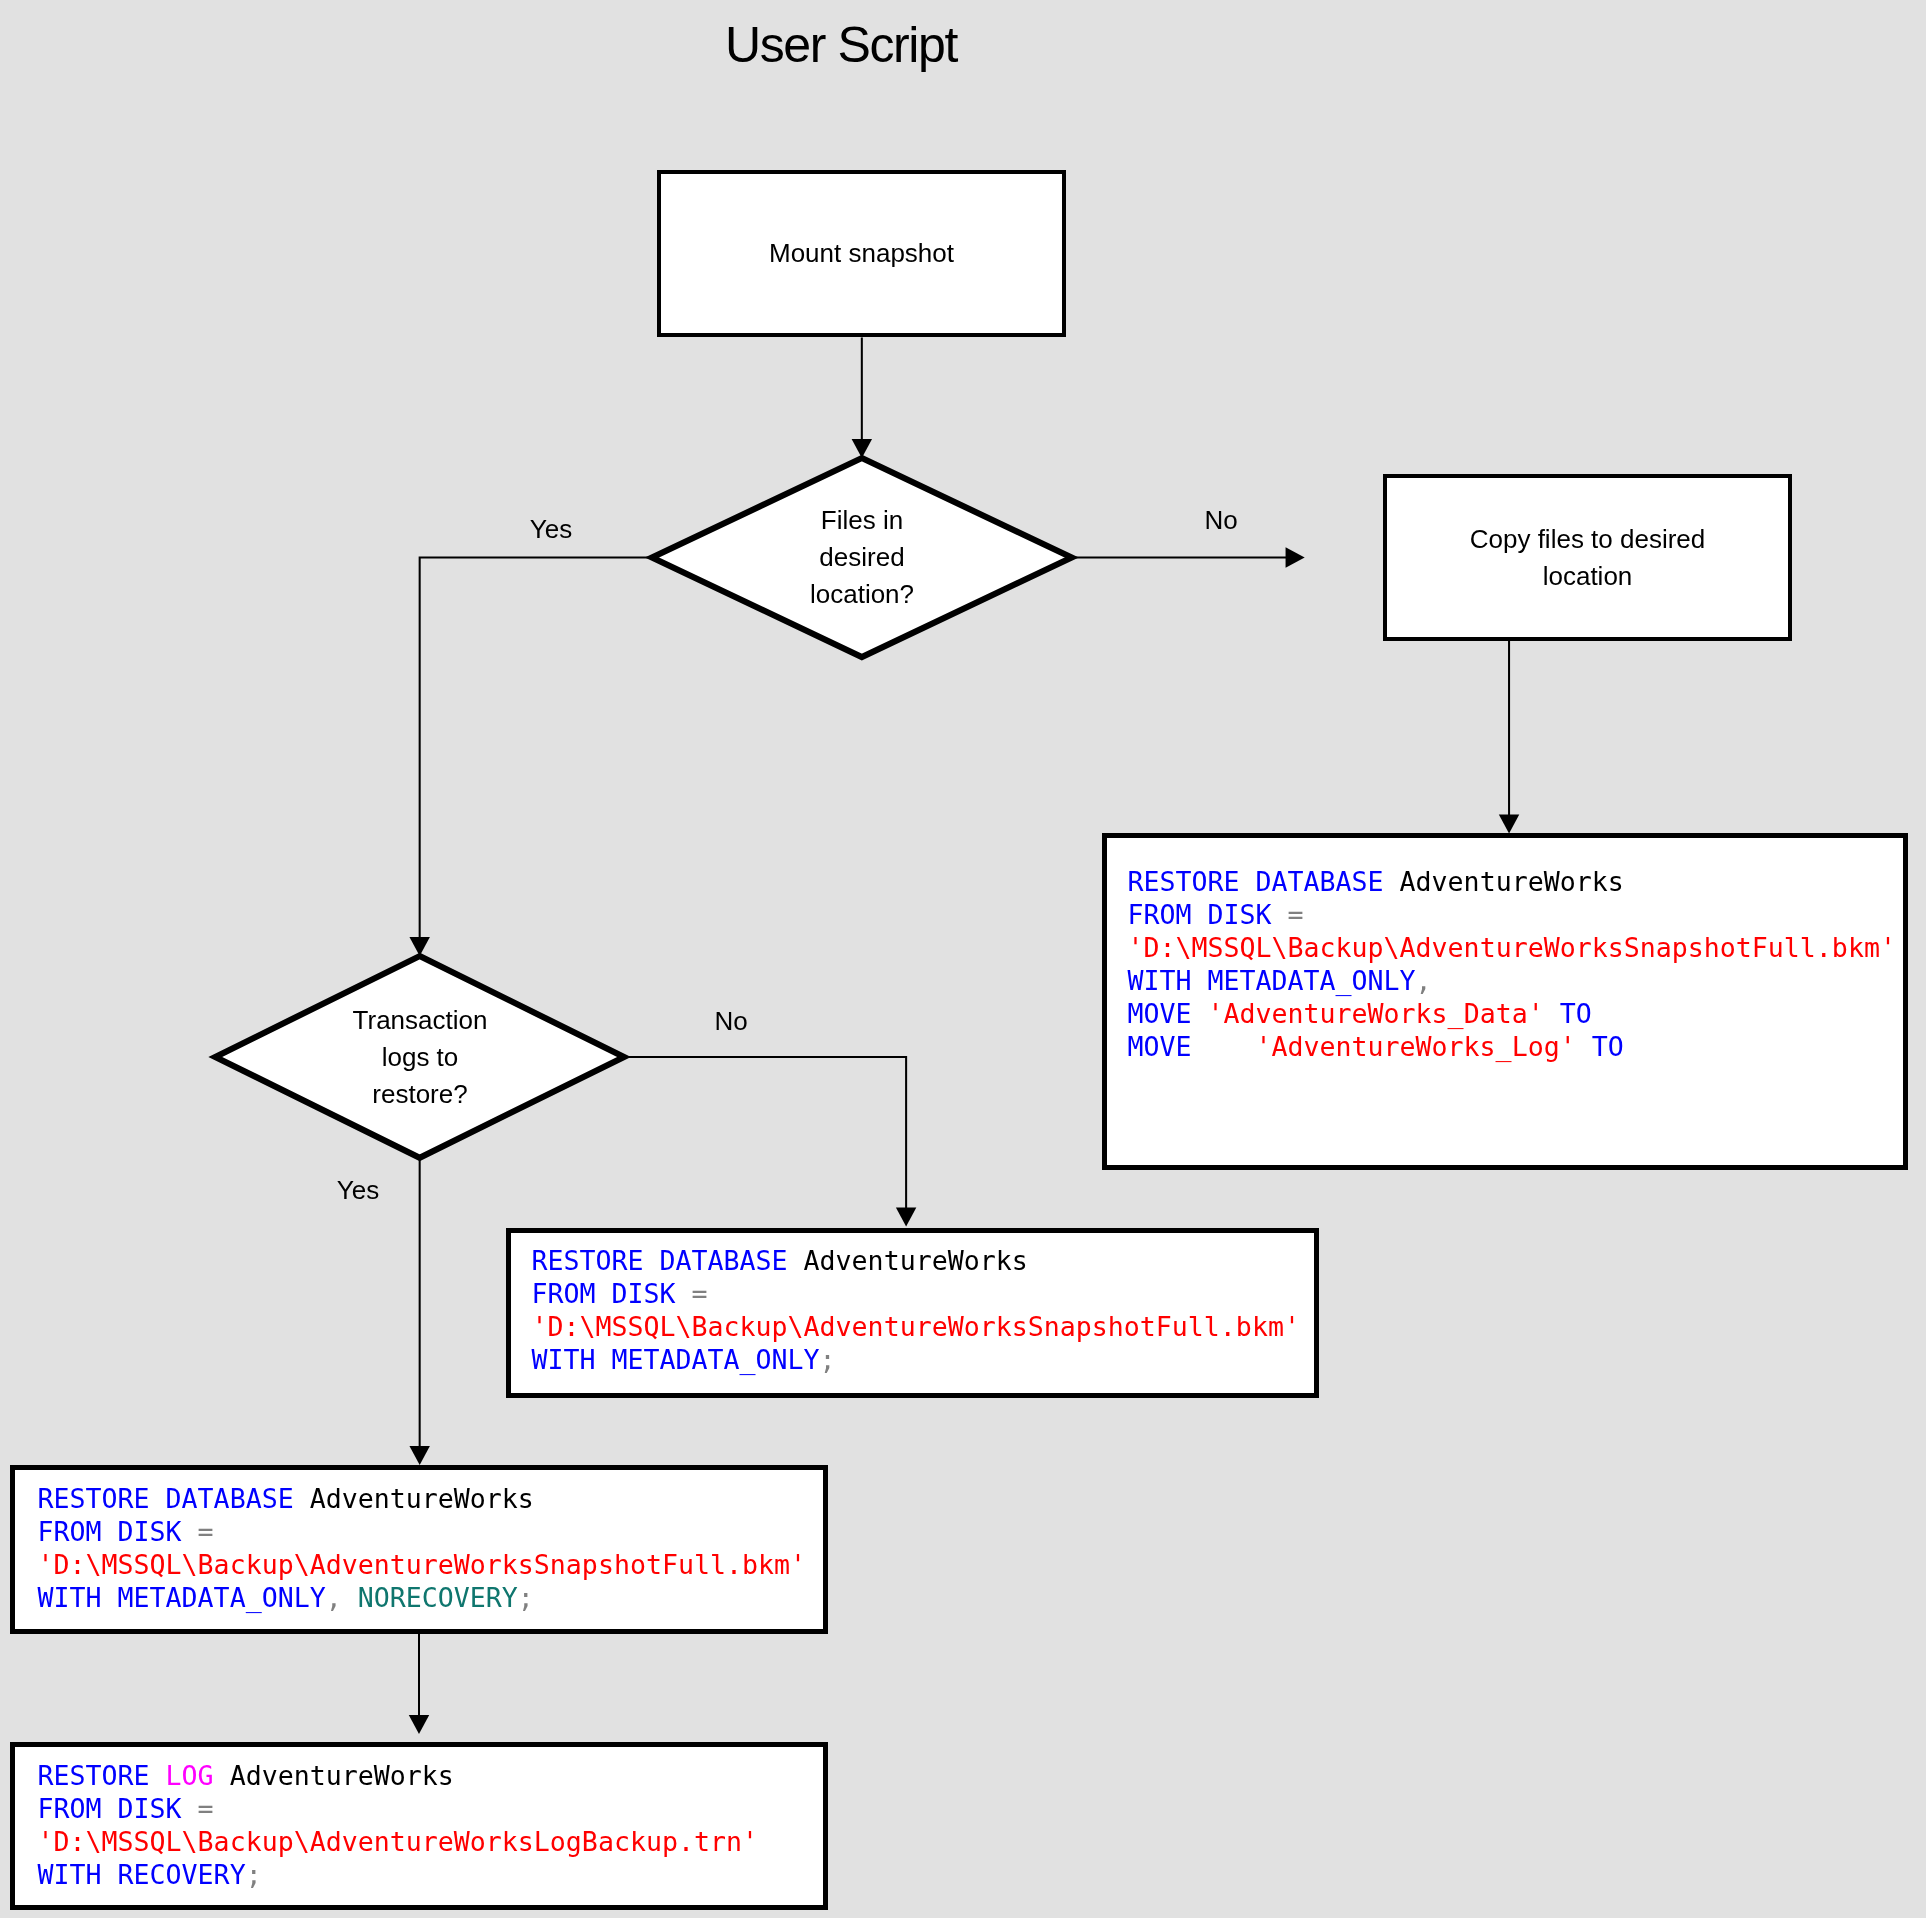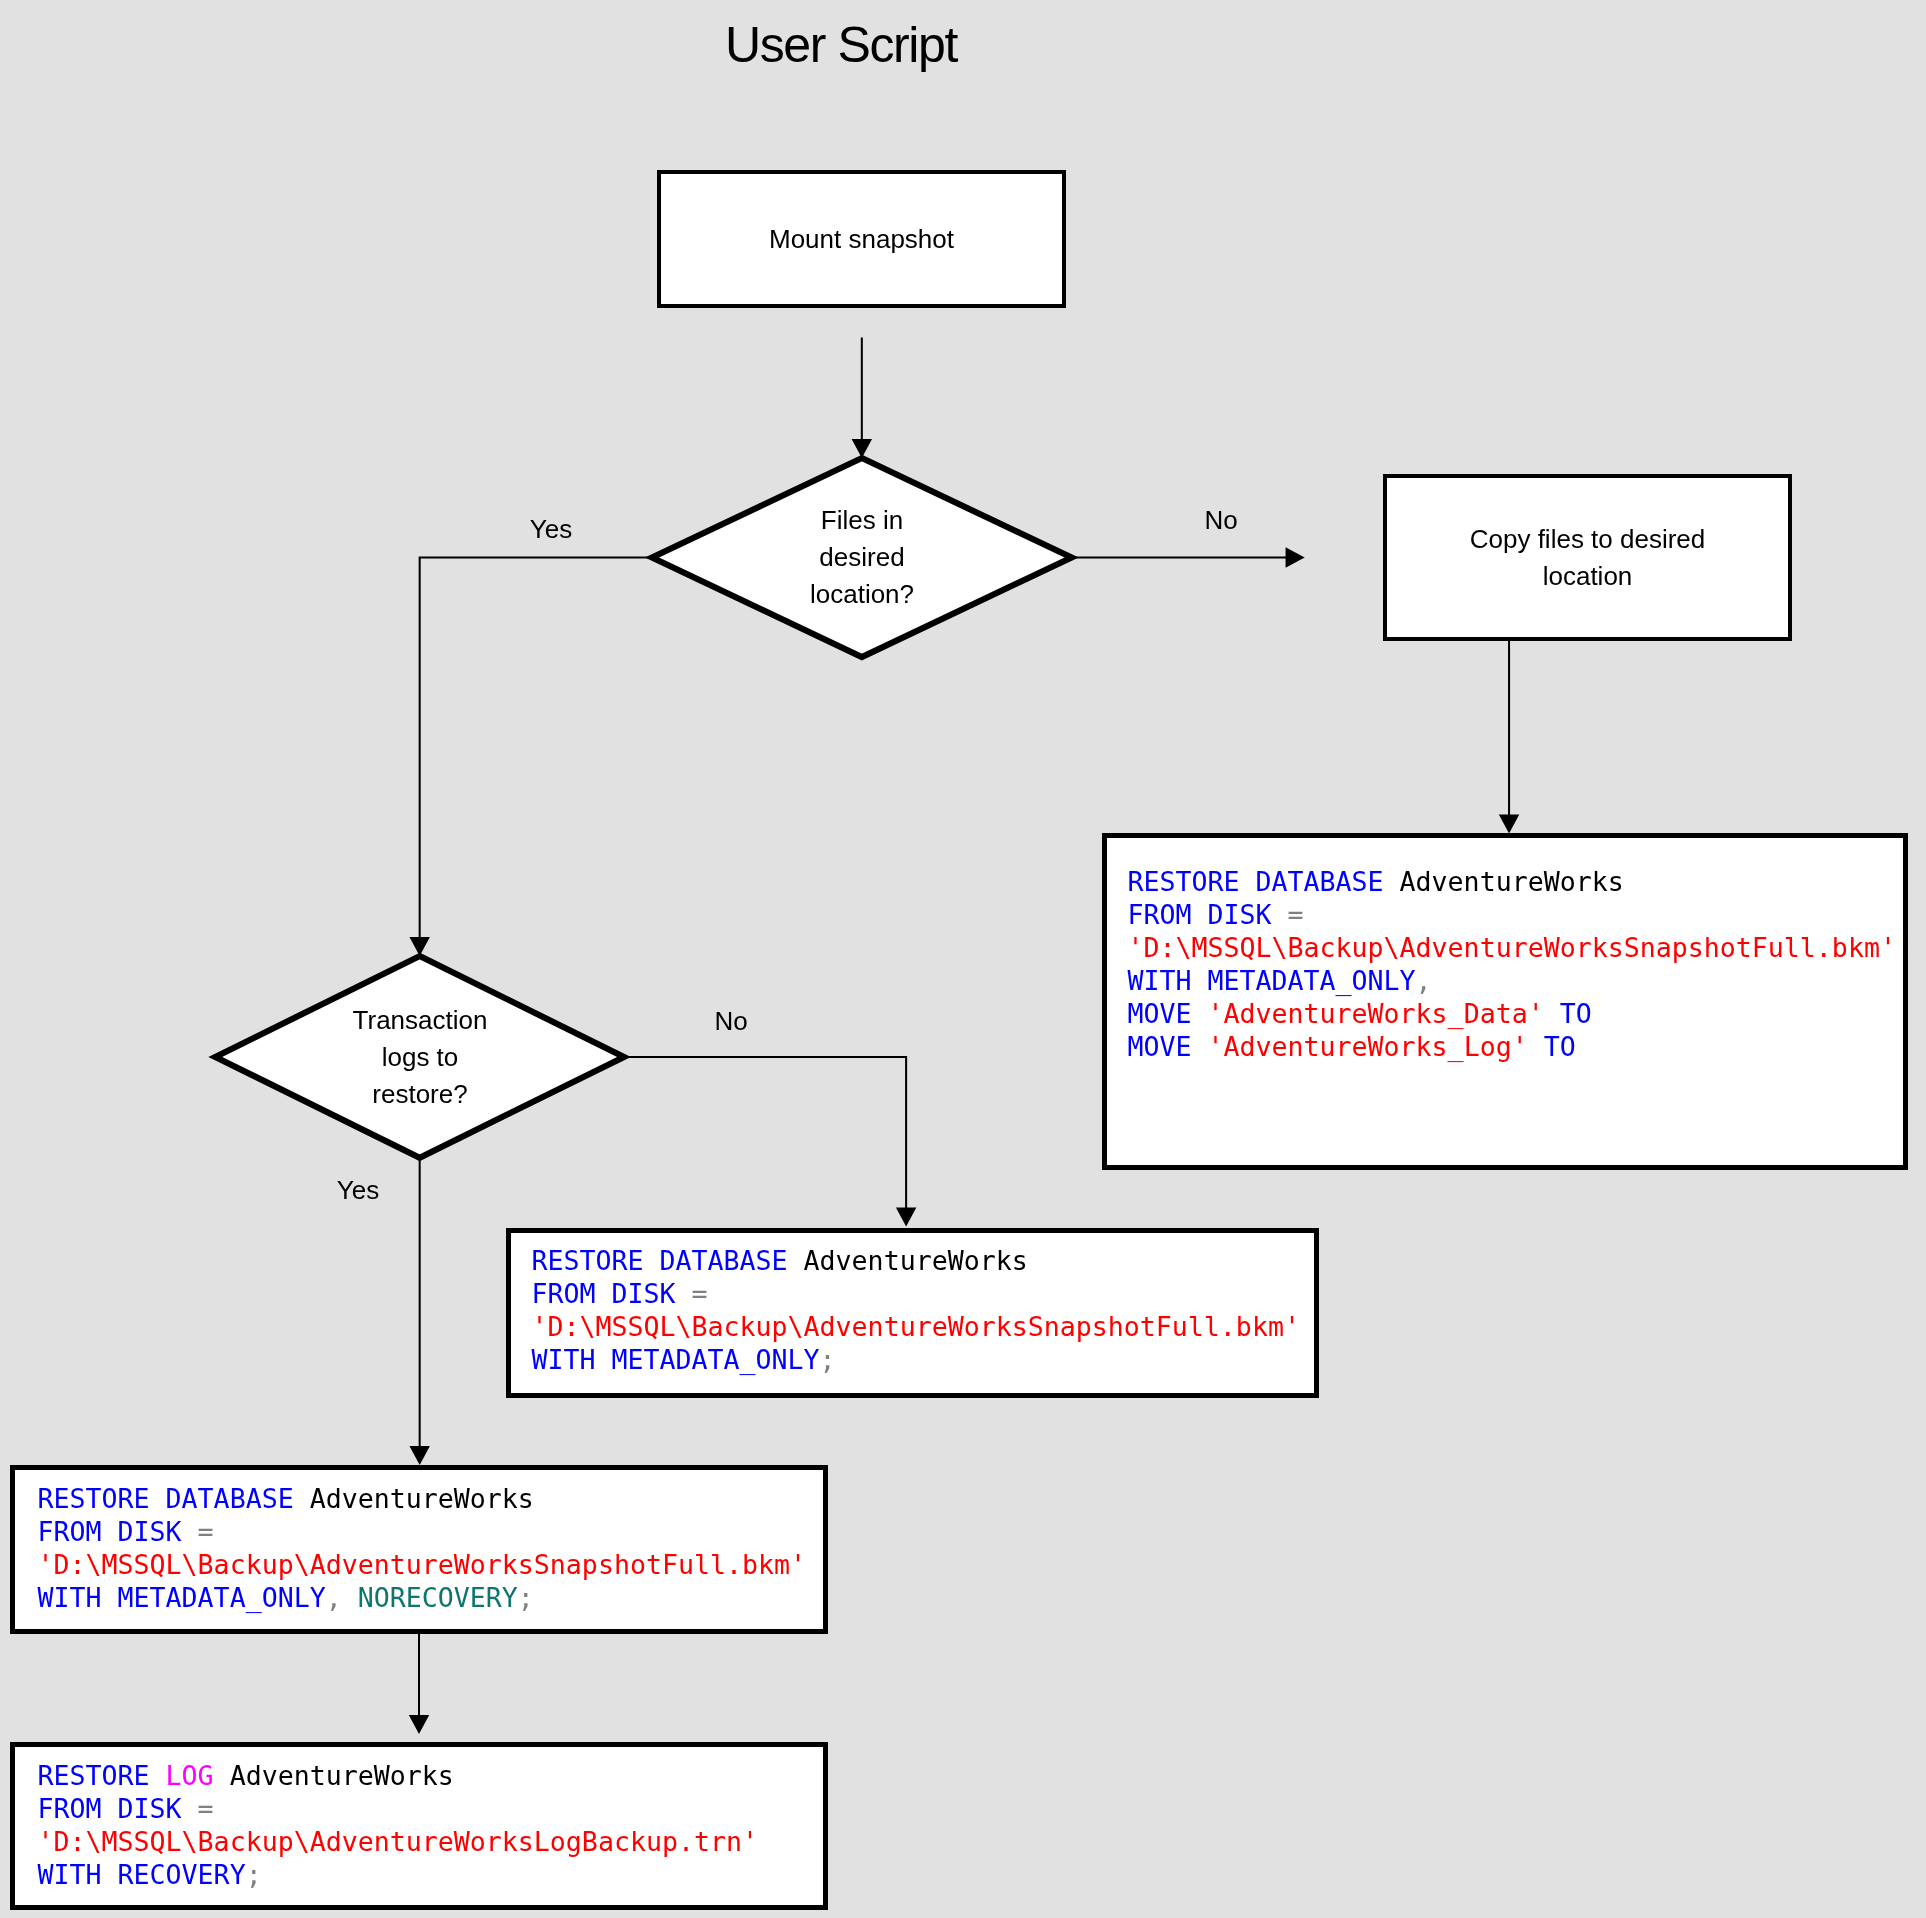--- a/index.html
+++ b/index.html
@@ -77,21 +77,21 @@
     <line class="edge" x1="616" y1="1699" x2="616" y2="2124"></line>
     <polygon class="arrowhead" points="601,2122 631,2122 616,2150"></polygon>
 
     <line class="edge" x1="615" y1="2398" x2="615" y2="2519"></line>
     <polygon class="arrowhead" points="600,2517 630,2517 615,2545"></polygon>
 
     <polygon class="diamond" points="1265,672 1573,818 1265,964 957,818"></polygon>
     <polygon class="diamond" points="616,1403 916,1551 616,1699 316,1551"></polygon>
   </svg>
 
-  <div class="box" style="left:657px;top:170px;width:409px;height:138px;">
+  <div class="box" style="left:657px;top:170px;width:409px;height:167px;">
     <div class="node-label">Mount snapshot</div>
   </div>
 
   <div class="box" style="left:1383px;top:474px;width:409px;height:167px;">
     <div class="node-label">Copy files to desired
 location</div>
   </div>
 
   <div class="diamond-label" style="left:862px;top:557px;">Files in
 desired
@@ -104,21 +104,21 @@
   <div class="edge-label" style="left:1221px;top:520px;">No</div>
   <div class="edge-label" style="left:731px;top:1021px;">No</div>
   <div class="edge-label" style="left:358px;top:1190px;">Yes</div>
 
   <div class="code-block" style="left:1102px;top:833px;width:806px;height:337px;padding:27px 13.6px 13.6px 20.4px;">
       <div class="code-line"><span style="color: rgb(0, 0, 255);">RESTORE DATABASE </span><span style="color: rgb(0, 0, 0);">AdventureWorks</span></div>
       <div class="code-line"><span style="color: rgb(0, 0, 255);">FROM DISK </span><span style="color: rgb(128, 128, 128);">=</span></div>
       <div class="code-line"><span style="color: rgb(255, 0, 0);">'D:\MSSQL\Backup\AdventureWorksSnapshotFull.bkm'</span></div>
       <div class="code-line"><span style="color: rgb(0, 0, 255);">WITH METADATA_ONLY</span><span style="color: rgb(128, 128, 128);">,</span></div>
       <div class="code-line"><span style="color: rgb(0, 0, 255);">MOVE </span><span style="color: rgb(255, 0, 0);">'AdventureWorks_Data'</span><span style="color: rgb(0, 0, 255);"> TO</span></div>
-      <div class="code-line"><span style="color: rgb(0, 0, 255);">MOVE </span><span style="color: rgb(255, 0, 0);">'AdventureWorks_Log'</span><span style="color: rgb(0, 0, 255);"> TO</span></div>
+      <div class="code-line"><span style="color: rgb(0, 0, 255);">MOVE </span><span style="color: rgb(255, 0, 0); margin-left: 48px;">'AdventureWorks_Log'</span><span style="color: rgb(0, 0, 255);"> TO</span></div>
     </div>
 
   <div class="code-block" style="left:506px;top:1228px;width:813px;height:170px;padding:11px 13.6px 11px 20.4px;">
       <div class="code-line"><span style="color: rgb(0, 0, 255);">RESTORE DATABASE </span><span style="color: rgb(0, 0, 0);">AdventureWorks</span></div>
       <div class="code-line"><span style="color: rgb(0, 0, 255);">FROM DISK </span><span style="color: rgb(128, 128, 128);">=</span></div>
       <div class="code-line"><span style="color: rgb(255, 0, 0);">'D:\MSSQL\Backup\AdventureWorksSnapshotFull.bkm'</span></div>
       <div class="code-line"><span style="color: rgb(0, 0, 255);">WITH METADATA_ONLY</span><span style="color: rgb(128, 128, 128);">;</span></div>
     </div>
 
   <div class="code-block" style="left:9.5px;top:1465px;width:818px;height:169px;padding:12.3px 13.6px 11px 23px;">

